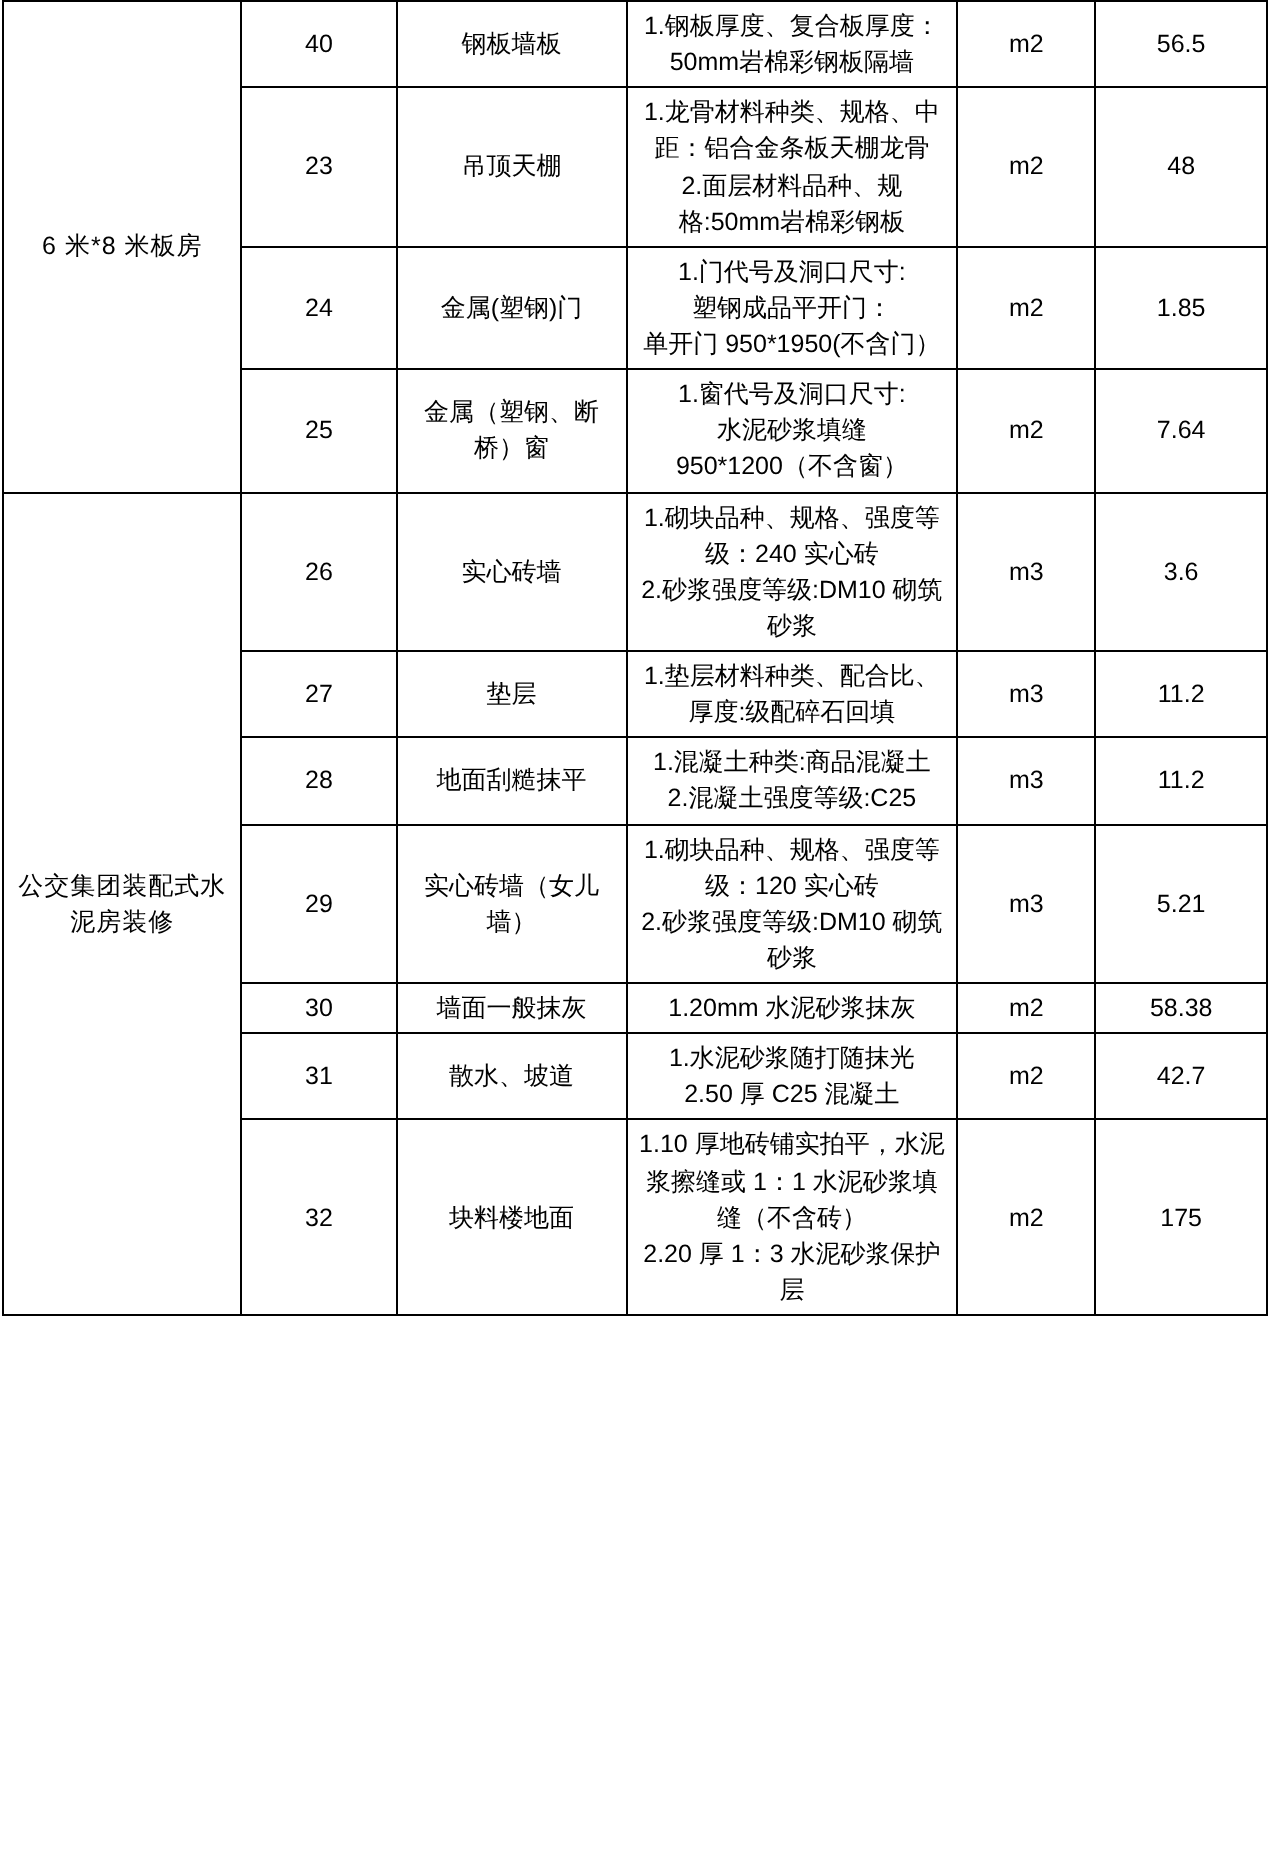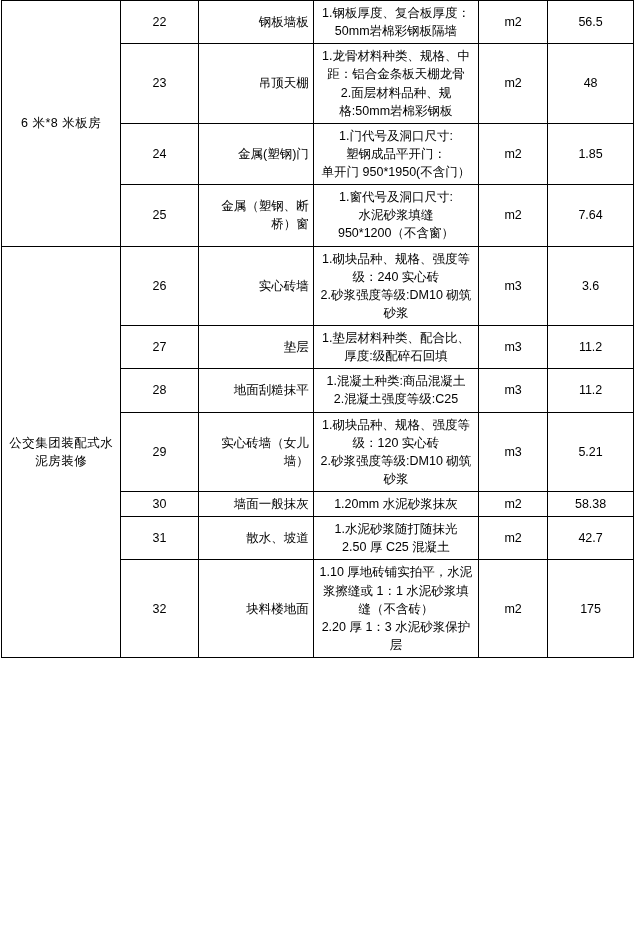--- a/index.html
+++ b/index.html
@@ -47,21 +47,21 @@
     text-align: center;
     font-size: 13px;
     line-height: 1.7;
     letter-spacing: 0.5px;
   }
   .no-cell {
     text-align: center;
     font-size: 13px;
   }
   .item-cell {
-    text-align: right;
+    text-align: center;
     font-size: 13px;
     line-height: 1.5;
   }
   .desc-cell {
     text-align: center;
     font-size: 12.5px;
     line-height: 1.5;
     padding-left: 5px;
     padding-right: 3px;
     margin-left: 32px;
@@ -87,21 +87,21 @@
         <col class="c-no">
         <col class="c-item">
       <col class="c-desc">
         <col class="c-unit">
         <col class="c-qty">
     </colgroup>
     <tbody>
 
       <tr>
         <td class="group-cell" rowspan="4">6 米*8 米板房</td>
-        <td class="no-cell">22</td>
+        <td class="no-cell">40</td>
         <td class="item-cell">钢板墙板</td>
         <td class="desc-cell">
           <span class="desc-line">1.钢板厚度、复合板厚度：50mm岩棉彩钢板隔墙</span>
         </td>
         <td class="unit-cell">m2</td>
         <td class="qty-cell">56.5</td>
       </tr>
 
       <tr>
         <td class="no-cell">23</td>

